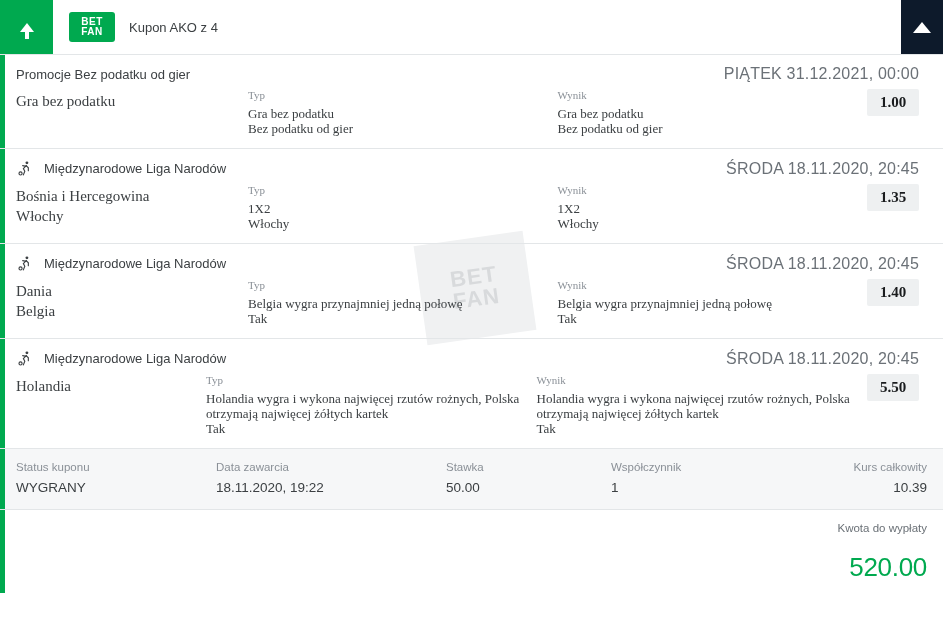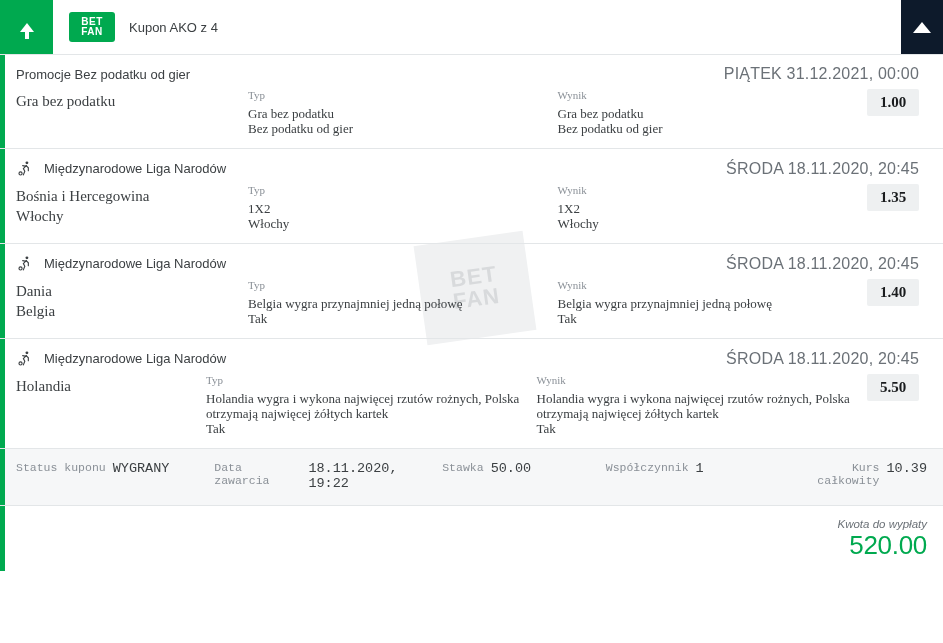--- a/index.html
+++ b/index.html
@@ -233,21 +233,21 @@
     padding: 12px 16px 14px 16px;
     display: flex;
   }
   .summary::before {
     content: "";
     position: absolute;
     left: 0; top: 0; bottom: 0;
     width: 5px;
     background: #00a94f;
   }
-  .sum-cell { display: flex; flex-direction: row; gap: 7px; font-family: Liberation Mono, monospace; }
+  .sum-cell { display: flex; flex-direction: column; gap: 7px; }
   .sum-label { font-size: 11.5px; color: #8a9097; }
   .sum-value { font-size: 13.5px; color: #3c4043; }
   .sum-right { text-align: right; margin-left: auto; }
 
   
   .payout {
     position: relative;
     padding: 12px 16px 10px 16px;
     text-align: right;
     background: #ffffff;
@@ -255,22 +255,21 @@
   .payout::before {
     content: "";
     position: absolute;
     left: 0; top: 0; bottom: 0;
     width: 5px;
     background: #00a94f;
   }
   .payout-label {
     font-size: 11.5px;
     color: #6b7177;
-    margin-bottom: 0;
-    font-style: italic;
+    margin-bottom: 18px;
   }
   .payout-value {
     font-size: 26px;
     font-weight: normal;
     color: #00a94f;
     letter-spacing: -0.3px;
   }
 </style>
 </head>
 <body>

